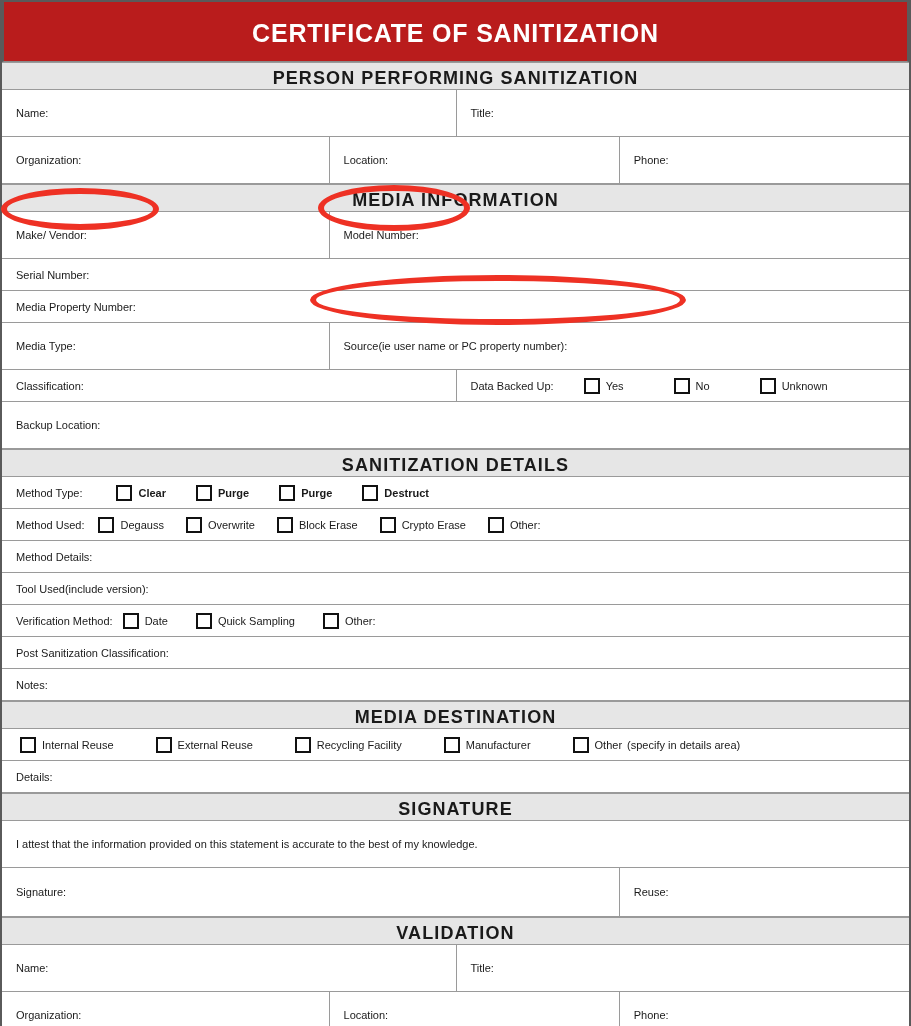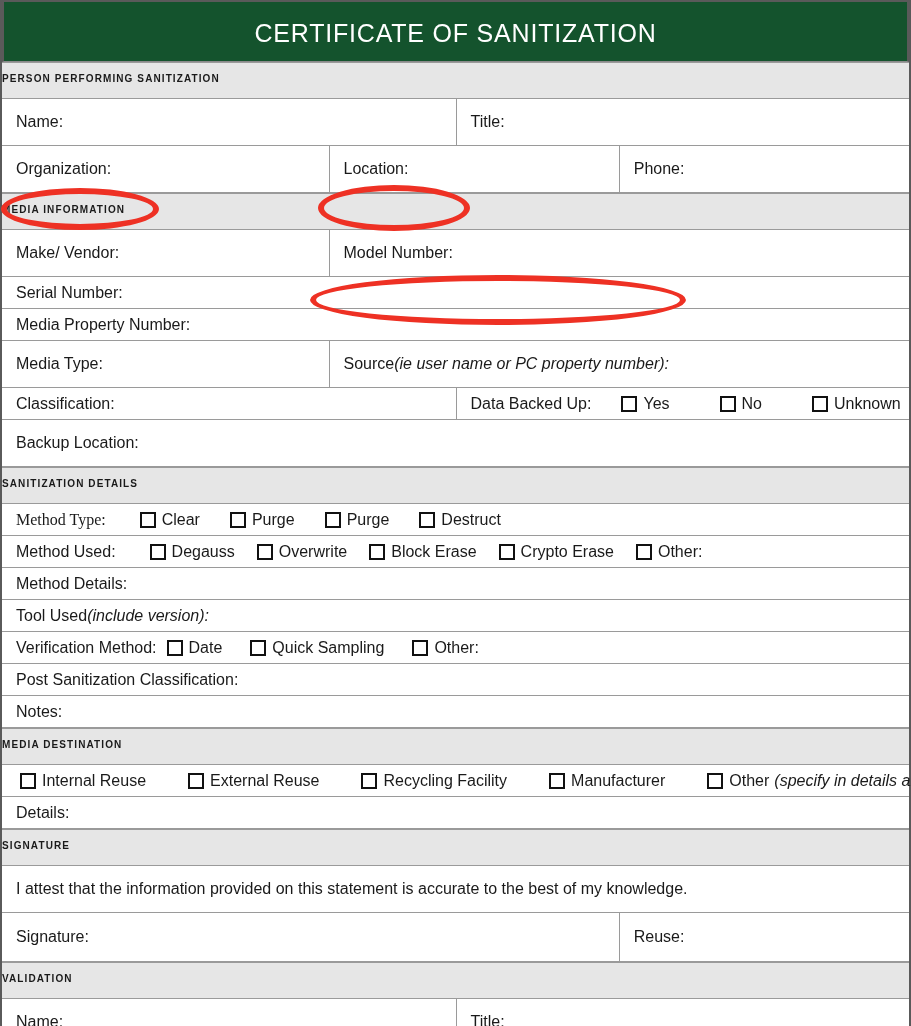--- a/index.html
+++ b/index.html
@@ -19,42 +19,42 @@
     position: relative;
     width: 911px;
     box-sizing: border-box;
     border: 2px solid #5a5a5a;
     border-top: none;
     border-bottom: none;
   }
 
   
   .title-bar {
-    background: #14532d;
+    background: #b91c1c;
     color: #ffffff;
     text-align: center;
     font-size: 25px;
-    font-weight: normal;
+    font-weight: bold;
     letter-spacing: 0.8px;
     line-height: 62px;
     height: 62px;
     box-sizing: border-box;
     border: 2px solid #5a5a5a;
     border-bottom: 1px solid #8a8a8a;
   }
 
   
   .section-head {
     background: #e6e6e6;
-    text-align: left;
-    font-size: 10px;
+    text-align: center;
+    font-size: 18px;
     font-weight: bold;
     letter-spacing: 1.1px;
     color: #1a1a1a;
-    height: 37px;
+    height: 28px;
     line-height: 31px;
     box-sizing: border-box;
     border-bottom: 1px solid #9a9a9a;
     border-top: 1px solid #9a9a9a;
   }
 
   
   .row {
     display: flex;
     box-sizing: border-box;
@@ -62,37 +62,37 @@
     background: #ffffff;
     min-height: 31px;
   }
   .row.tall { min-height: 46px; }
 
   .cell {
     box-sizing: border-box;
     padding: 0 0 0 14px;
     display: flex;
     align-items: center;
-    font-size: 16px;
+    font-size: 11px;
     color: #1a1a1a;
     min-height: 31px;
     flex: 0 0 auto;
     white-space: nowrap;
   }
   .cell + .cell { border-left: 1px solid #9a9a9a; }
   .cell.tall { min-height: 46px; }
 
   .w100 { width: 100%; }
   .w50  { width: 50%; }
   .w36  { width: 36%; }
   .w32  { width: 32%; }
   .w68  { width: 68%; }
   .w64  { width: 64%; }
 
-  .ital { font-style: italic; }
+  .ital { }
 
   
   .cb {
     display: inline-block;
     width: 12px;
     height: 12px;
     border: 2px solid #111111;
     background: #ffffff;
     margin-right: 6px;
     vertical-align: -1px;
@@ -105,21 +105,21 @@
   }
   .label-lead { margin-right: 14px; white-space: nowrap; }
 
   .opts-wrap {
     display: flex;
     align-items: center;
   }
   .gap-a .opt { margin-right: 26px; }
   .gap-b .opt { margin-right: 22px; }
   .gap-c .opt { margin-right: 28px; }
-  .gap-d .opt { margin-right: 30px; }
+  .gap-d .opt { margin-right: 30px; font-weight: bold; }
   .gap-e .opt { margin-right: 34px; margin-left: 16px; }
 
   
   .annot-layer {
     position: absolute;
     left: 0;
     top: 0;
     width: 911px;
     height: 1026px;
     pointer-events: none;
@@ -218,21 +218,21 @@
   <div class="row tall">
     <div class="cell tall w100">
       <span>Backup Location:</span>
     </div>
   </div>
 
   <div class="section-head">SANITIZATION DETAILS</div>
 
   <div class="row">
     <div class="cell w100 opts-wrap gap-d">
-      <span class="label-lead" style="margin-right:34px;font-family:Liberation Serif, serif;">Method Type:</span>
+      <span class="label-lead" style="margin-right:34px;">Method Type:</span>
       <span class="opt">
         <span class="cb"></span>
         <span>Clear</span>
       </span>
       <span class="opt">
         <span class="cb"></span>
         <span>Purge</span>
       </span>
       <span class="opt">
         <span class="cb"></span>
@@ -240,21 +240,21 @@
       </span>
       <span class="opt">
         <span class="cb"></span>
         <span>Destruct</span>
       </span>
     </div>
   </div>
 
   <div class="row">
     <div class="cell w100 opts-wrap gap-b">
-      <span class="label-lead" style="margin-right:34px;">Method Used:</span>
+      <span class="label-lead" style="margin-right:14px;">Method Used:</span>
       <span class="opt">
         <span class="cb"></span>
         <span>Degauss</span>
       </span>
       <span class="opt">
         <span class="cb"></span>
         <span>Overwrite</span>
       </span>
       <span class="opt">
         <span class="cb"></span>

